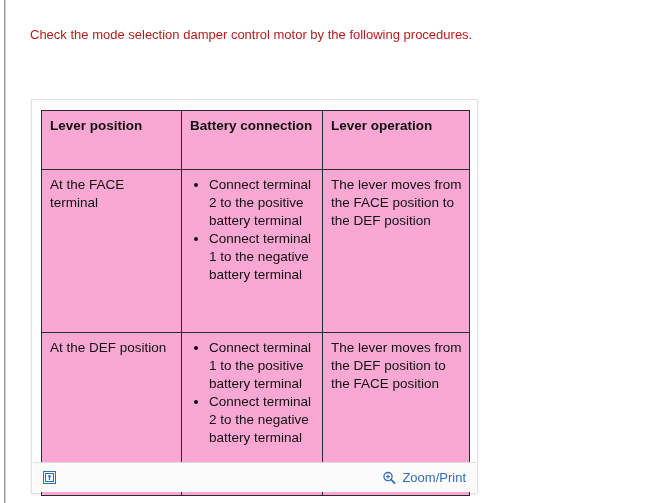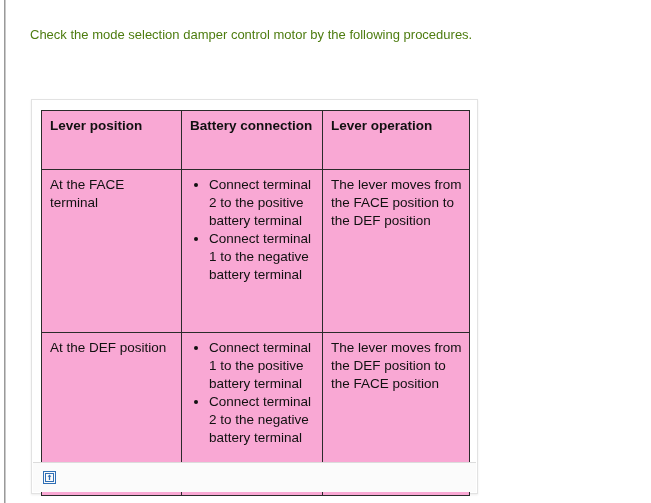--- a/index.html
+++ b/index.html
@@ -34,21 +34,21 @@
     height: 503px;
     background: #c9c9c9;
   }
 
   .intro-text {
     position: absolute;
     left: 30px;
     top: 26px;
     font-size: 13px;
     line-height: 18px;
-    color: #4d7c0f;
+    color: #b91c1c;
     white-space: nowrap;
   }
 
   
   .figure-container {
     position: absolute;
     left: 31px;
     top: 99px;
     width: 447px;
     height: 395px;
@@ -206,15 +206,25 @@
       <span class="ficon">
         <svg width="13" height="13" viewBox="0 0 13 13" aria-hidden="true">
           <rect x="0.5" y="0.5" width="12" height="12" fill="none" stroke="#2f6fb5" stroke-width="1"></rect>
           <rect x="2.5" y="2.5" width="8" height="8" fill="none" stroke="#2f6fb5" stroke-width="1"></rect>
           <path d="M6.5 9 L6.5 4.2" stroke="#2f6fb5" stroke-width="1.3" fill="none"></path>
           <path d="M4.6 5.7 L6.5 3.6 L8.4 5.7 Z" fill="#2f6fb5"></path>
         </svg>
       </span>
     </a>
 
+    <a class="footer-link">
+      <span class="ficon">
+        <svg width="14" height="14" viewBox="0 0 14 14" aria-hidden="true">
+          <circle cx="6" cy="5.6" r="4.1" fill="none" stroke="#2f6fb5" stroke-width="1.3"></circle>
+          <path d="M6 3.7 L6 7.5 M4.1 5.6 L7.9 5.6" stroke="#2f6fb5" stroke-width="1.1" fill="none"></path>
+          <path d="M9.1 8.7 L12.6 12.2" stroke="#2f6fb5" stroke-width="1.7" stroke-linecap="round" fill="none"></path>
+        </svg>
+      </span>
+      <span>Zoom/Print</span>
+    </a>
   </div>
 
 </div>
 
 </body></html>

